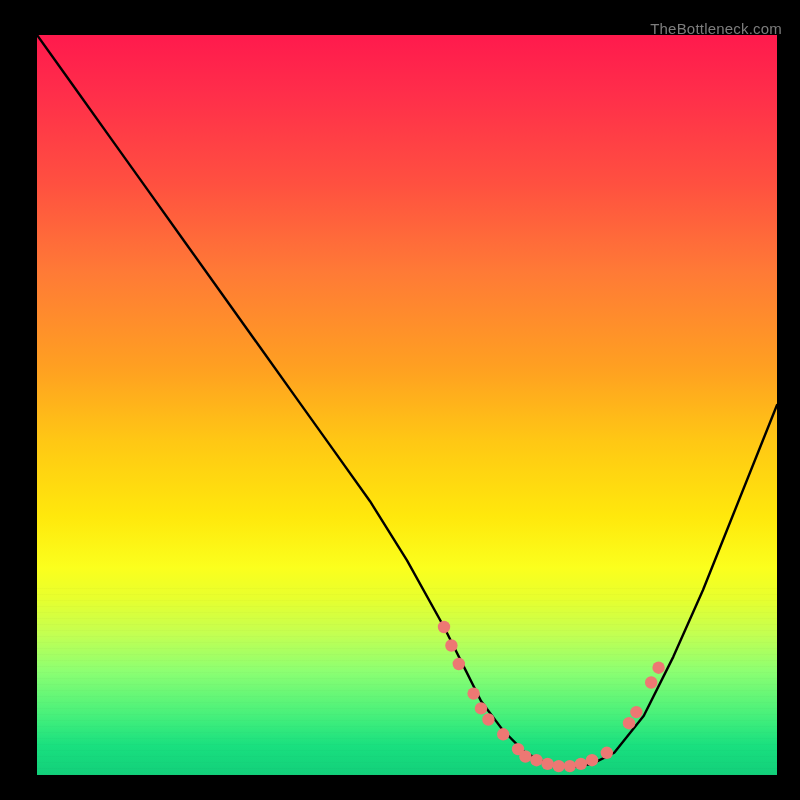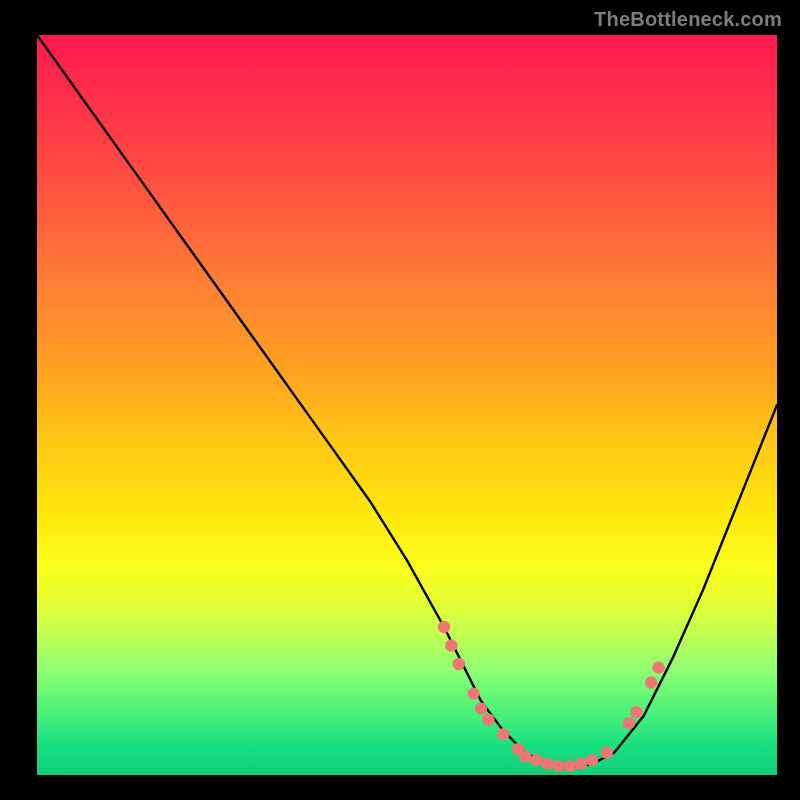--- a/index.html
+++ b/index.html
@@ -66,25 +66,25 @@
   }
   svg.curve {
     position: absolute;
     left: 0;
     top: 0;
     width: 100%;
     height: 100%;
   }
   .watermark {
     position: absolute;
-    top: 8px;
+    top: 20px;
     right: 18px;
     color: #7d7d7d;
-    font-size: 20px;
-    font-weight: 700;
+    font-size: 15px;
+    font-weight: 400;
     letter-spacing: 0.2px;
   }
 </style>
 </head>
 <body>
 
 <div class="frame">
   <div class="plot">
     <div class="gradient"></div>
     <div class="banding"></div>

